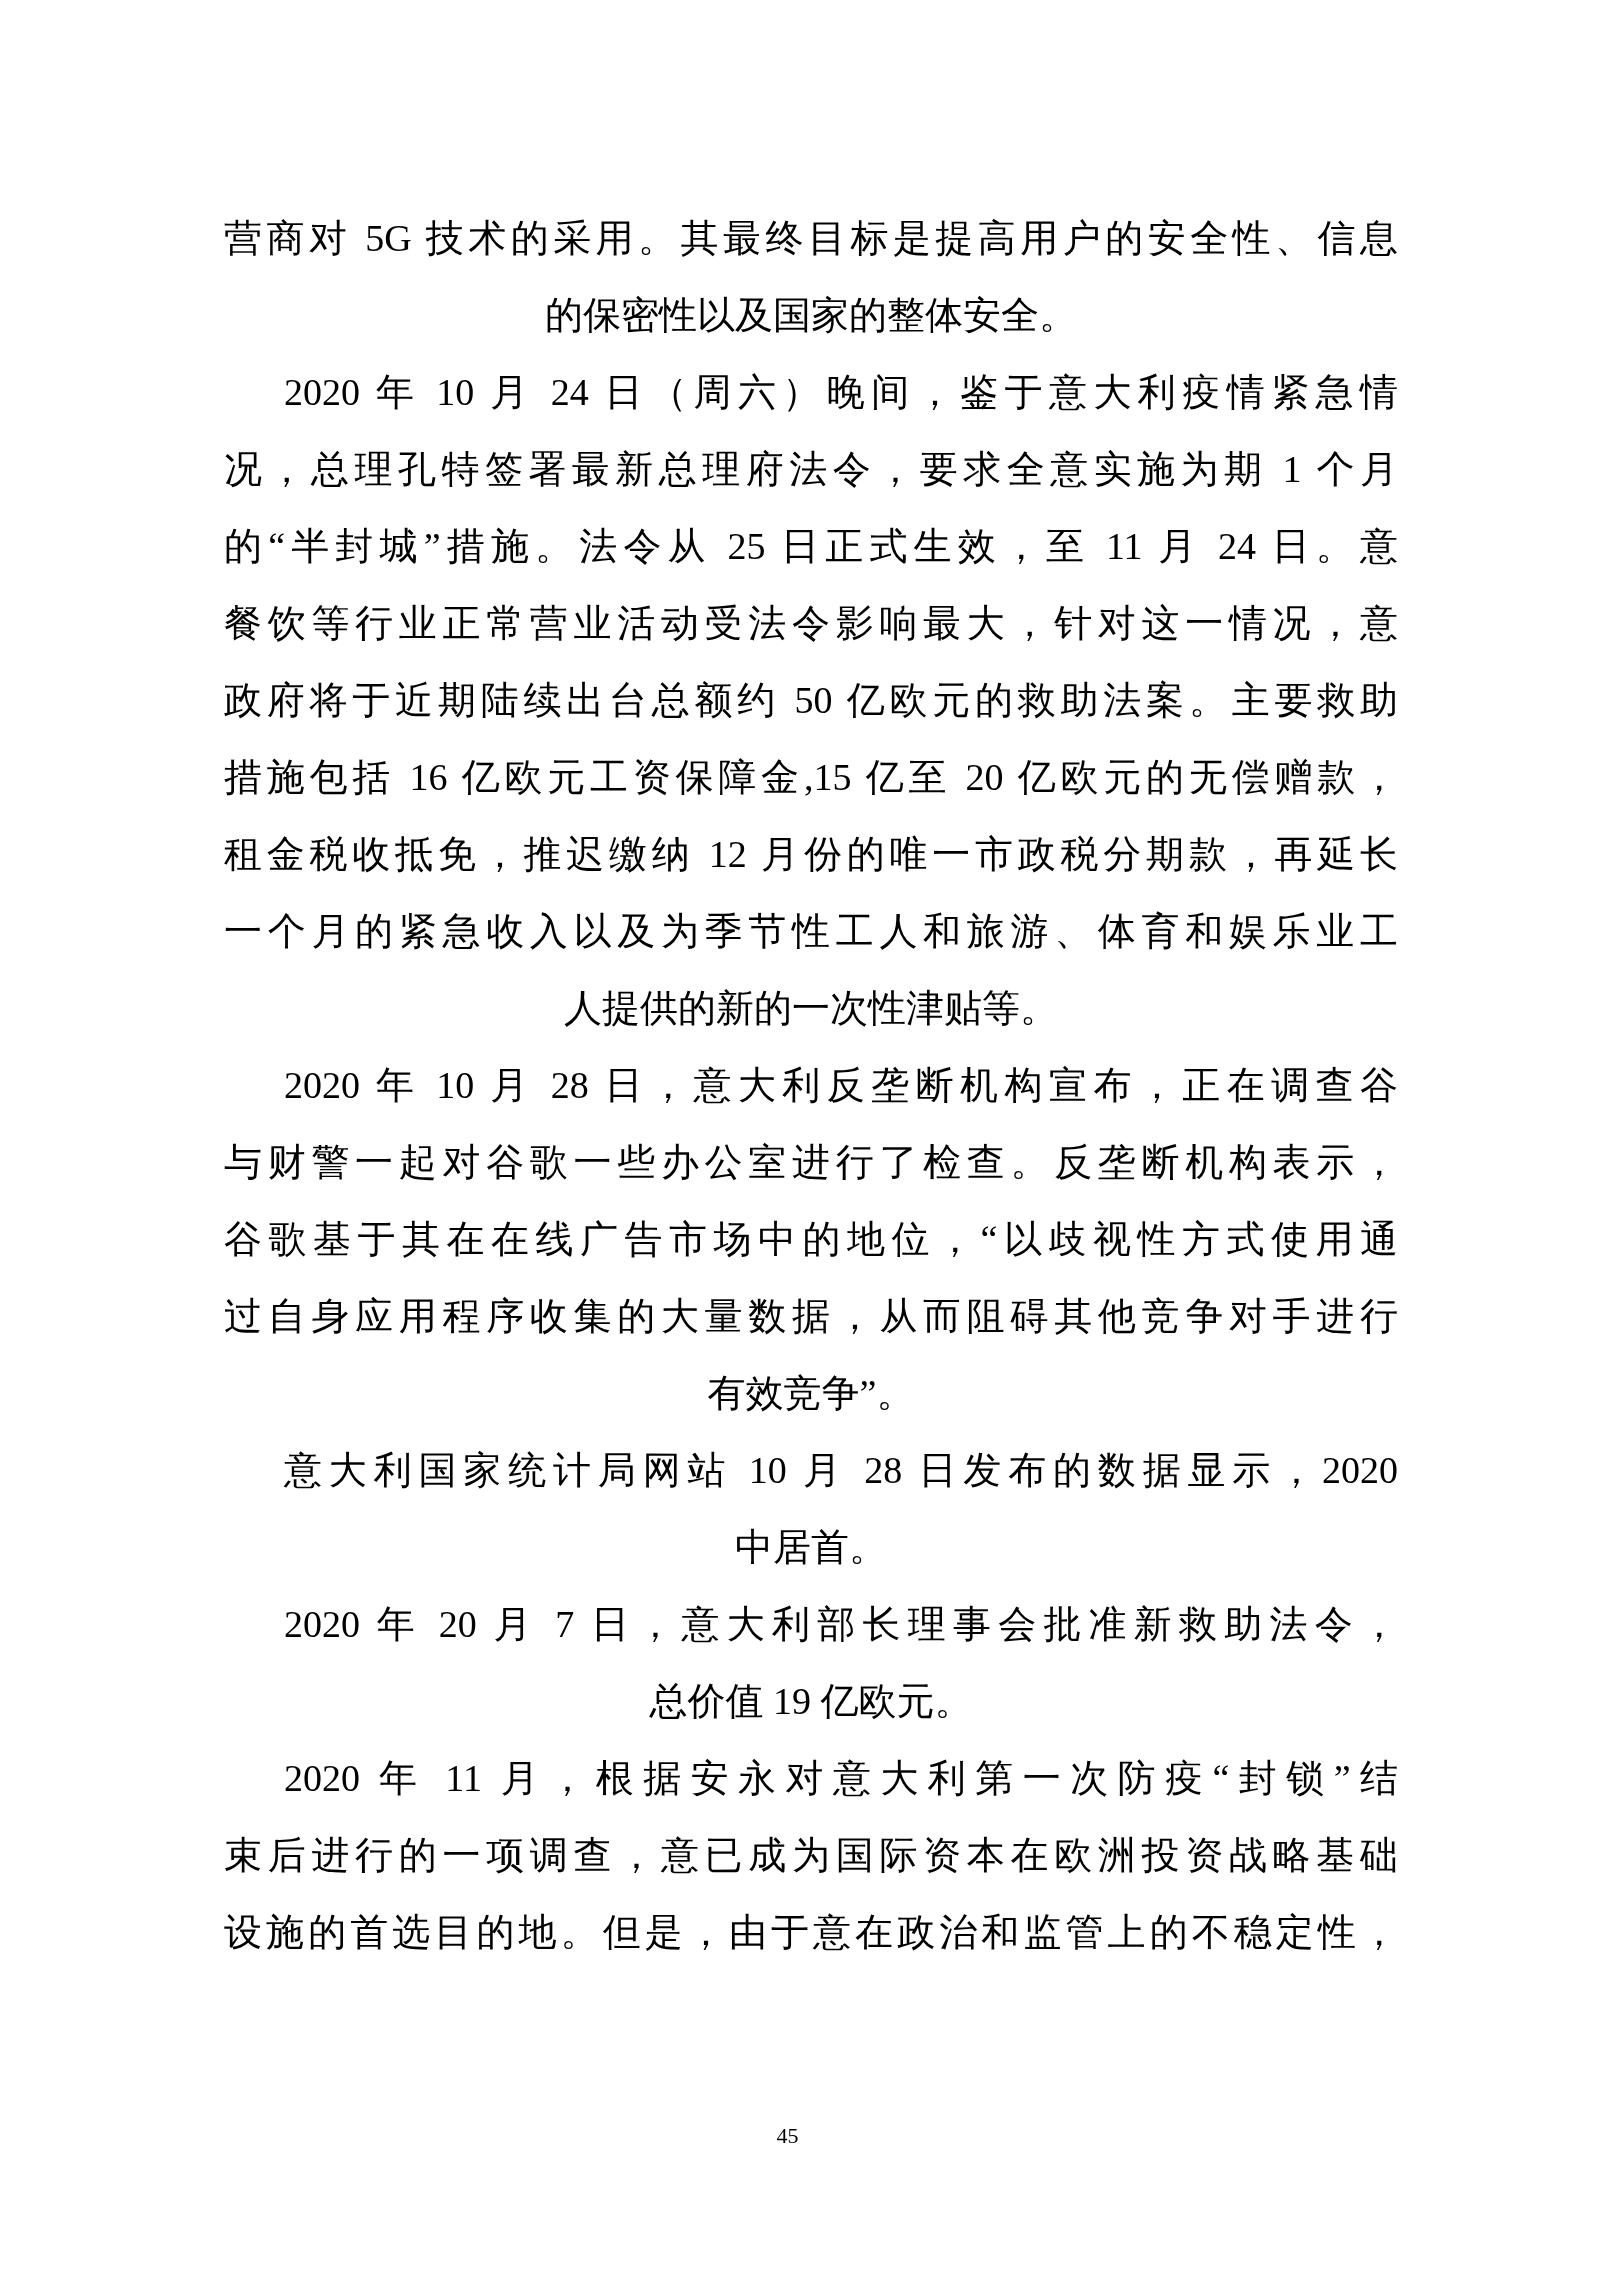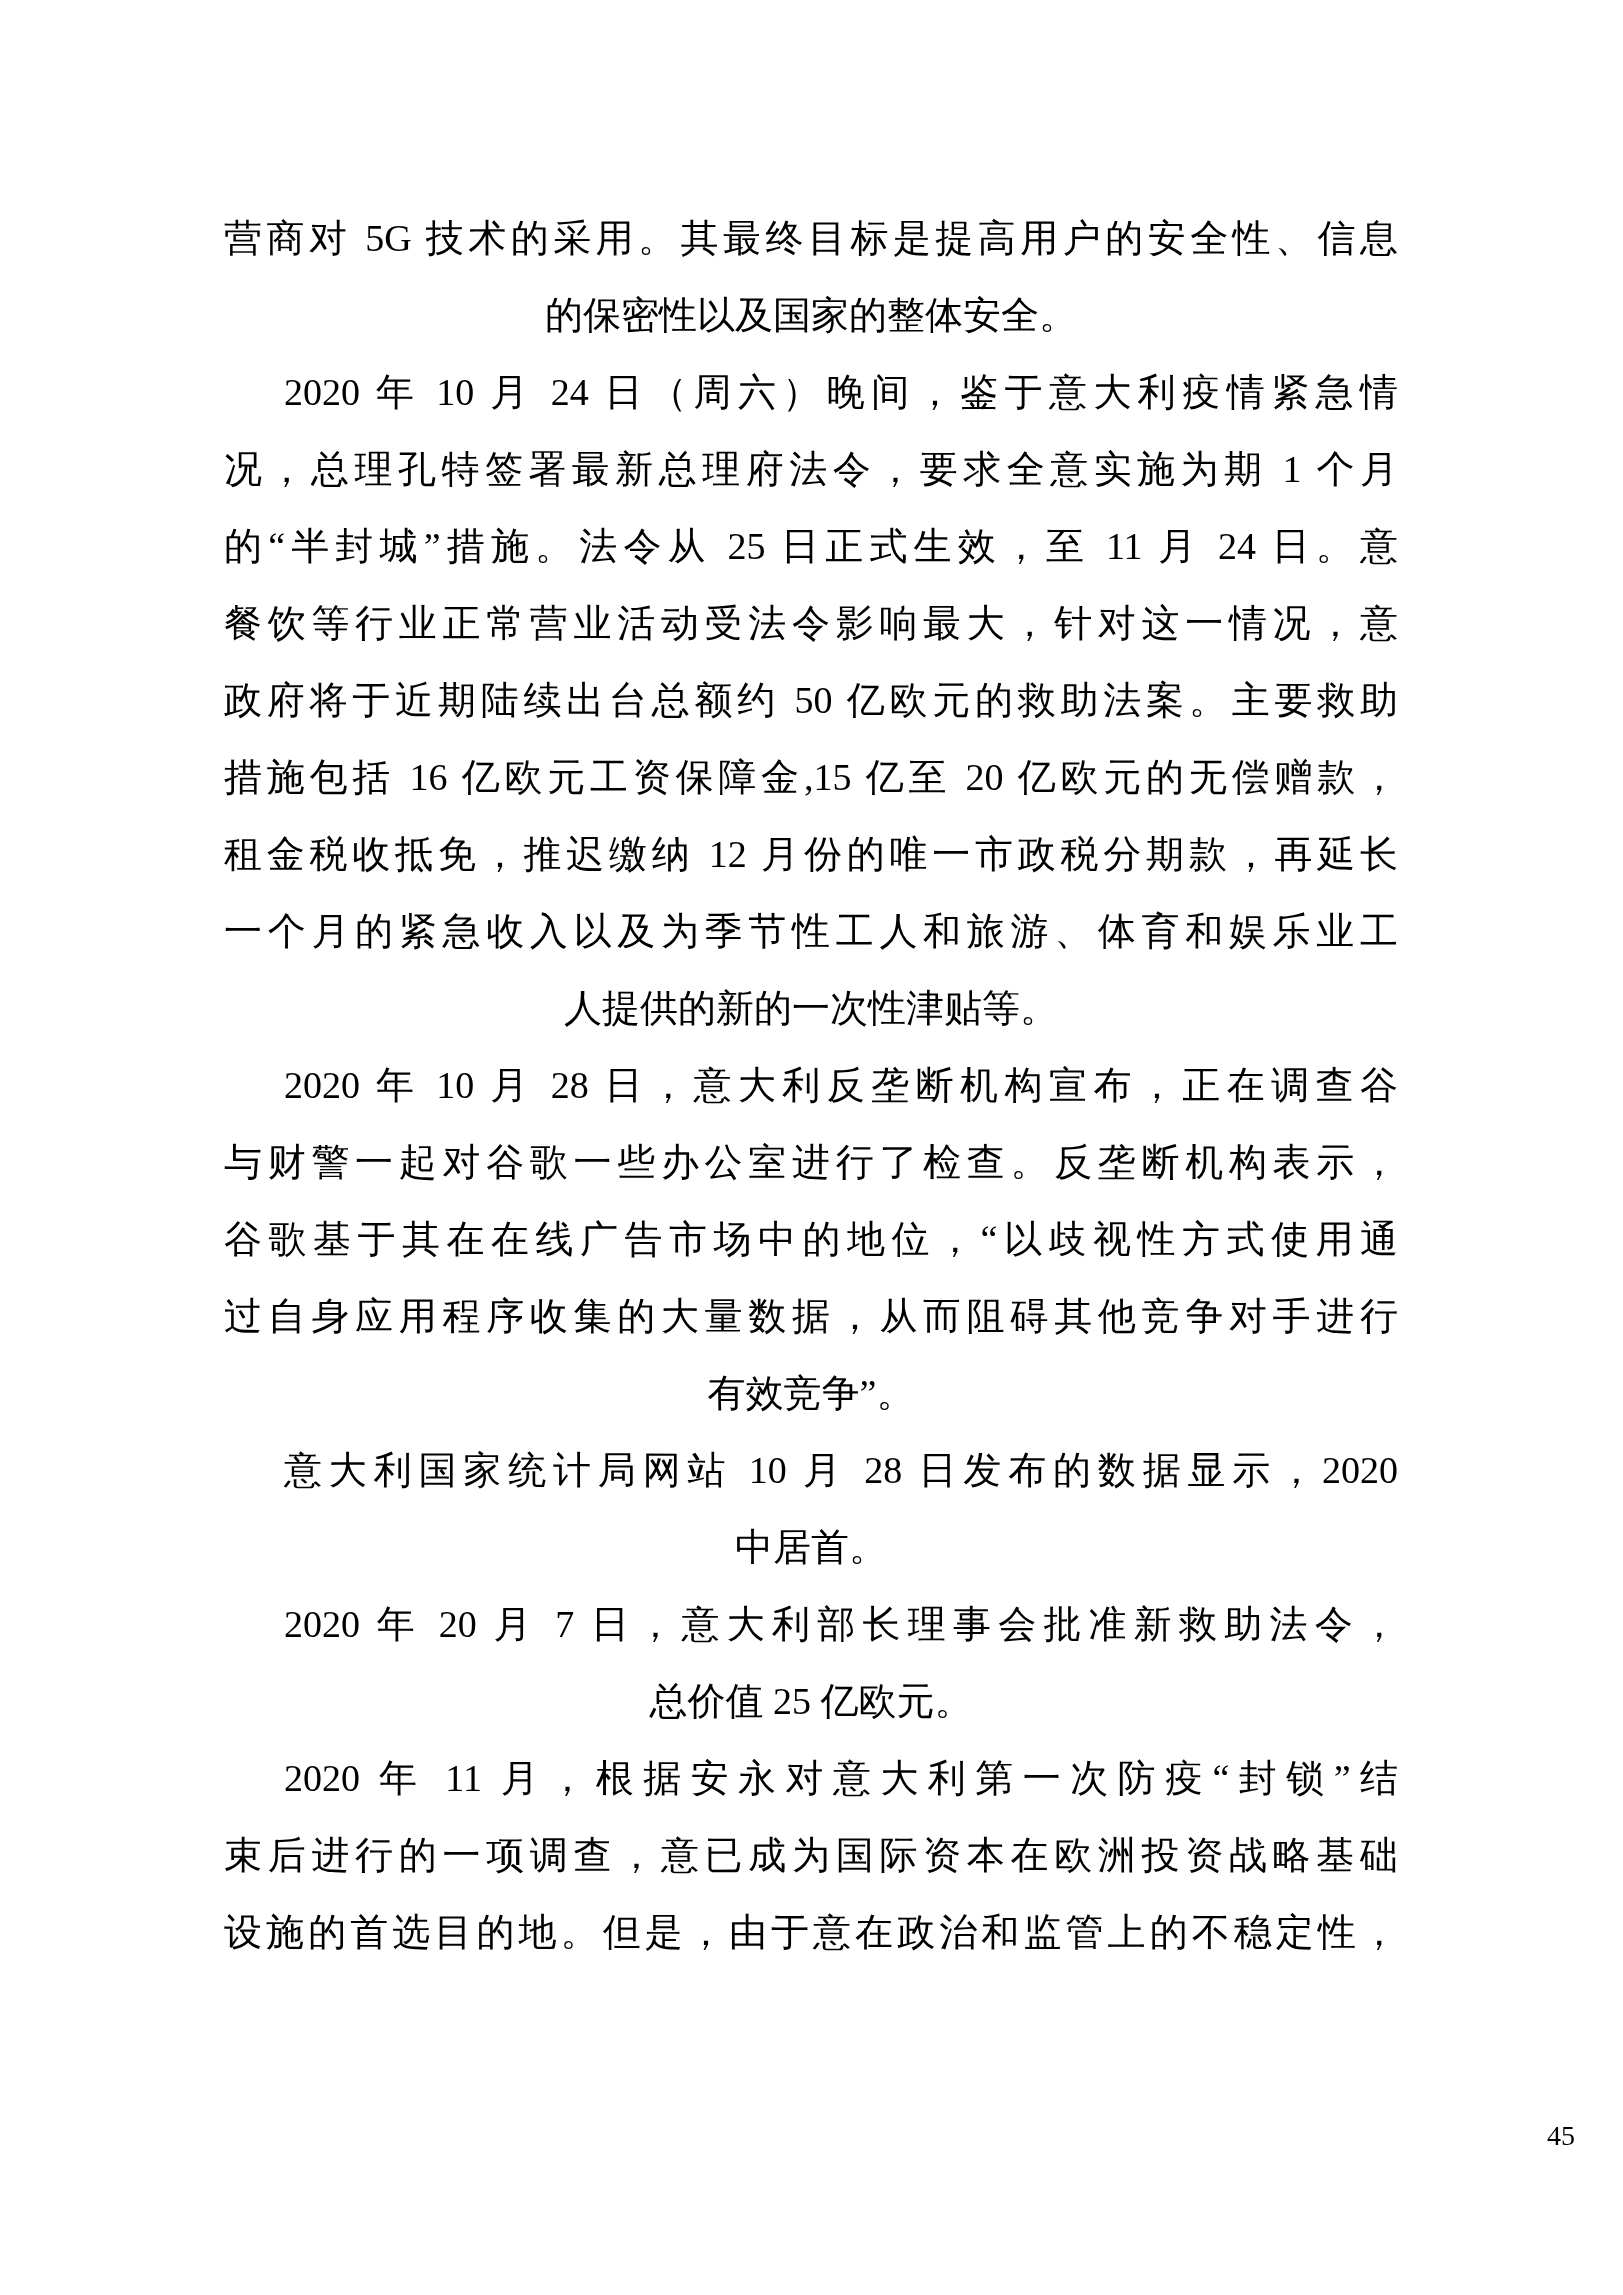--- a/index.html
+++ b/index.html
@@ -35,22 +35,22 @@
     text-align-last: justify;
   }
   .line.indent {
     text-indent: 60px;
   }
   .footer {
     position: absolute;
     left: 0;
     right: 0;
     top: 2119px;
-    text-align: right;
-    font-size: 28px;
+    text-align: center;
+    font-size: 22px;
     line-height: 33px;
   }
 </style>
 </head>
 <body>
 
 <div class="page">
   <div class="content">
     <div class="line just">营商对 5G 技术的采用。其最终目标是提高用户的安全性、信息</div>
     <div class="line">的保密性以及国家的整体安全。</div>
@@ -64,20 +64,20 @@
     <div class="line just">一个月的紧急收入以及为季节性工人和旅游、体育和娱乐业工</div>
     <div class="line">人提供的新的一次性津贴等。</div>
     <div class="line just indent">2020 年 10 月 28 日，意大利反垄断机构宣布，正在调查谷</div>
     <div class="line just">与财警一起对谷歌一些办公室进行了检查。反垄断机构表示，</div>
     <div class="line just">谷歌基于其在在线广告市场中的地位，“以歧视性方式使用通</div>
     <div class="line just">过自身应用程序收集的大量数据，从而阻碍其他竞争对手进行</div>
     <div class="line">有效竞争”。</div>
     <div class="line just indent">意大利国家统计局网站 10 月 28 日发布的数据显示，2020</div>
     <div class="line">中居首。</div>
     <div class="line just indent">2020 年 20 月 7 日，意大利部长理事会批准新救助法令，</div>
-    <div class="line">总价值 25 亿欧元。</div>
+    <div class="line">总价值 19 亿欧元。</div>
     <div class="line just indent">2020 年 11 月，根据安永对意大利第一次防疫“封锁”结</div>
     <div class="line just">束后进行的一项调查，意已成为国际资本在欧洲投资战略基础</div>
     <div class="line just">设施的首选目的地。但是，由于意在政治和监管上的不稳定性，</div>
   </div>
   <div class="footer">45</div>
 </div>
 
 
 </body></html>

